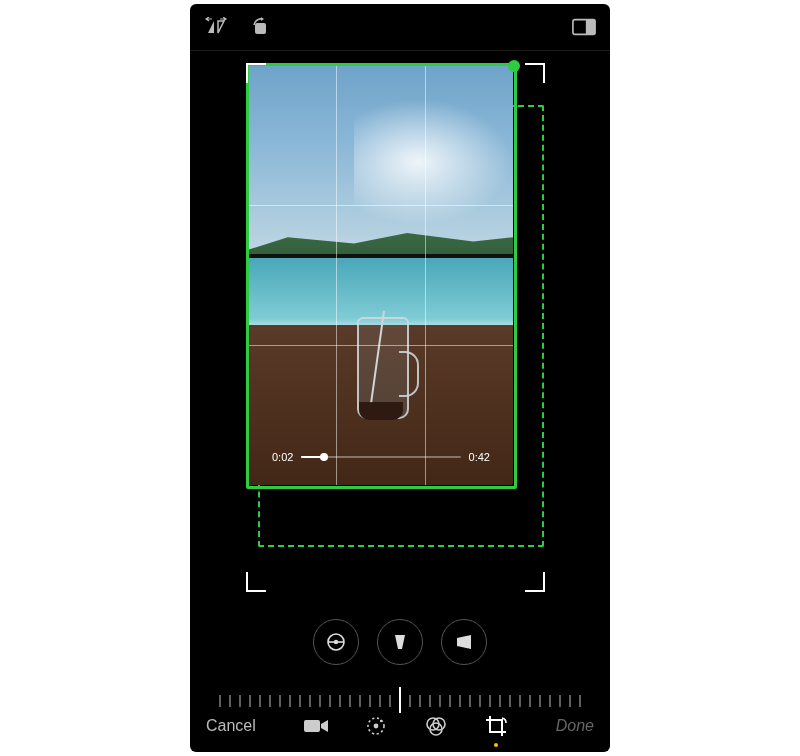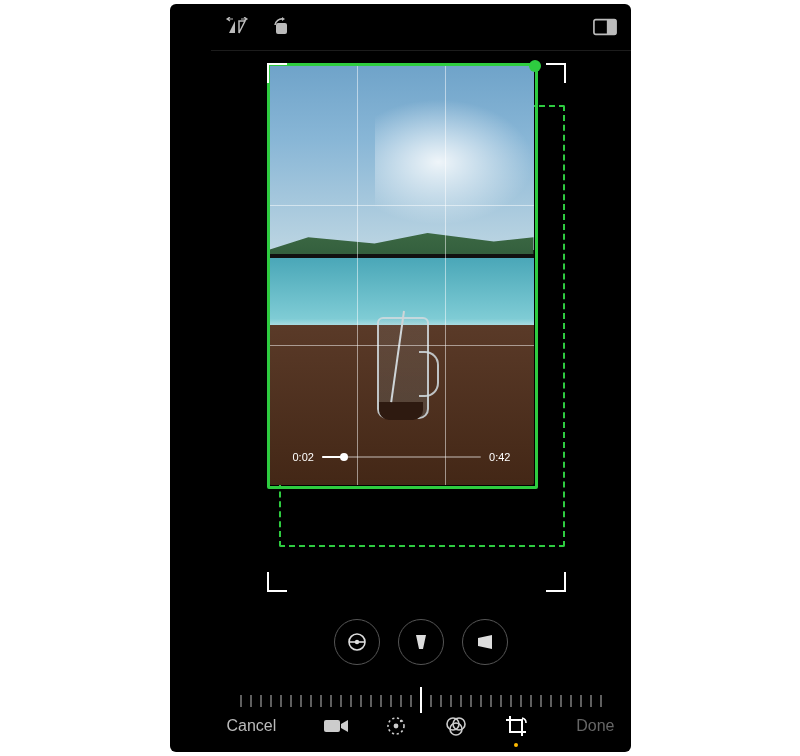--- a/index.html
+++ b/index.html
@@ -1,17 +1,17 @@
 <!DOCTYPE html>
 <html><head>
 <meta charset="utf-8">
 <style>
   html,body{margin:0;padding:0;background:#fff;font-family:-apple-system,Helvetica,Arial,sans-serif;}
   .stage{width:800px;height:756px;position:relative;background:#fff;display:flex;align-items:center;justify-content:center;}
-  .phone{width:420px;height:748px;background:#000;border-radius:6px;position:relative;overflow:hidden;display:flex;flex-direction:column;padding-left:41px;}
+  .phone{width:420px;height:748px;background:#000;border-radius:6px;position:relative;overflow:hidden;display:flex;flex-direction:column;}
   
   .topbar{height:46px;display:flex;align-items:center;justify-content:space-between;padding:0 14px;border-bottom:1px solid #1c1c1c;}
   .tb-left{display:flex;gap:20px;align-items:center;}
   .tb-btn{width:24px;height:24px;display:flex;align-items:center;justify-content:center;color:#bbb;}
   
   .editor{flex:1;position:relative;}
   .canvas{position:absolute;left:58px;top:14px;width:295px;height:525px;}
   .photo{position:absolute;left:0;top:0;width:265px;height:420px;border-radius:2px;overflow:hidden;}
   .sky{position:absolute;left:0;top:0;width:100%;height:44%;background:linear-gradient(#6fa3c9 0%,#88b6d6 40%,#bcd5e2 100%);}
   .cloud{position:absolute;width:60%;height:30%;left:40%;top:8%;background:radial-gradient(ellipse at 40% 50%,rgba(255,255,255,.85),rgba(255,255,255,0) 70%);}
@@ -51,21 +51,21 @@
   .xform-row{position:absolute;left:0;right:0;top:568px;display:flex;justify-content:center;gap:18px;}
   .xbtn{width:44px;height:44px;border:1.5px solid #555;border-radius:50%;display:flex;align-items:center;justify-content:center;color:#ddd;}
   
   .ruler{position:absolute;left:20px;right:20px;top:630px;height:38px;display:flex;align-items:center;justify-content:center;}
   .ruler-svg{width:100%;height:100%;}
   
   .bottombar{height:52px;display:flex;align-items:center;justify-content:space-between;padding:0 16px;color:#bbb;font-size:16px;}
   .bb-center{display:flex;gap:34px;align-items:center;}
   .bb-btn{width:26px;height:26px;display:flex;align-items:center;justify-content:center;color:#ccc;position:relative;}
   .active-dot{position:absolute;width:4px;height:4px;border-radius:50%;background:#ffba00;bottom:-8px;left:50%;margin-left:-2px;}
-  .done{color:#666;}
+  .done{color:#666;font-style:italic;}
   svg{display:block;}
 </style>
 </head>
 <body>
 
 <div class="stage">
   <div class="phone">
 
     <div class="topbar">
       <div class="tb-left">

